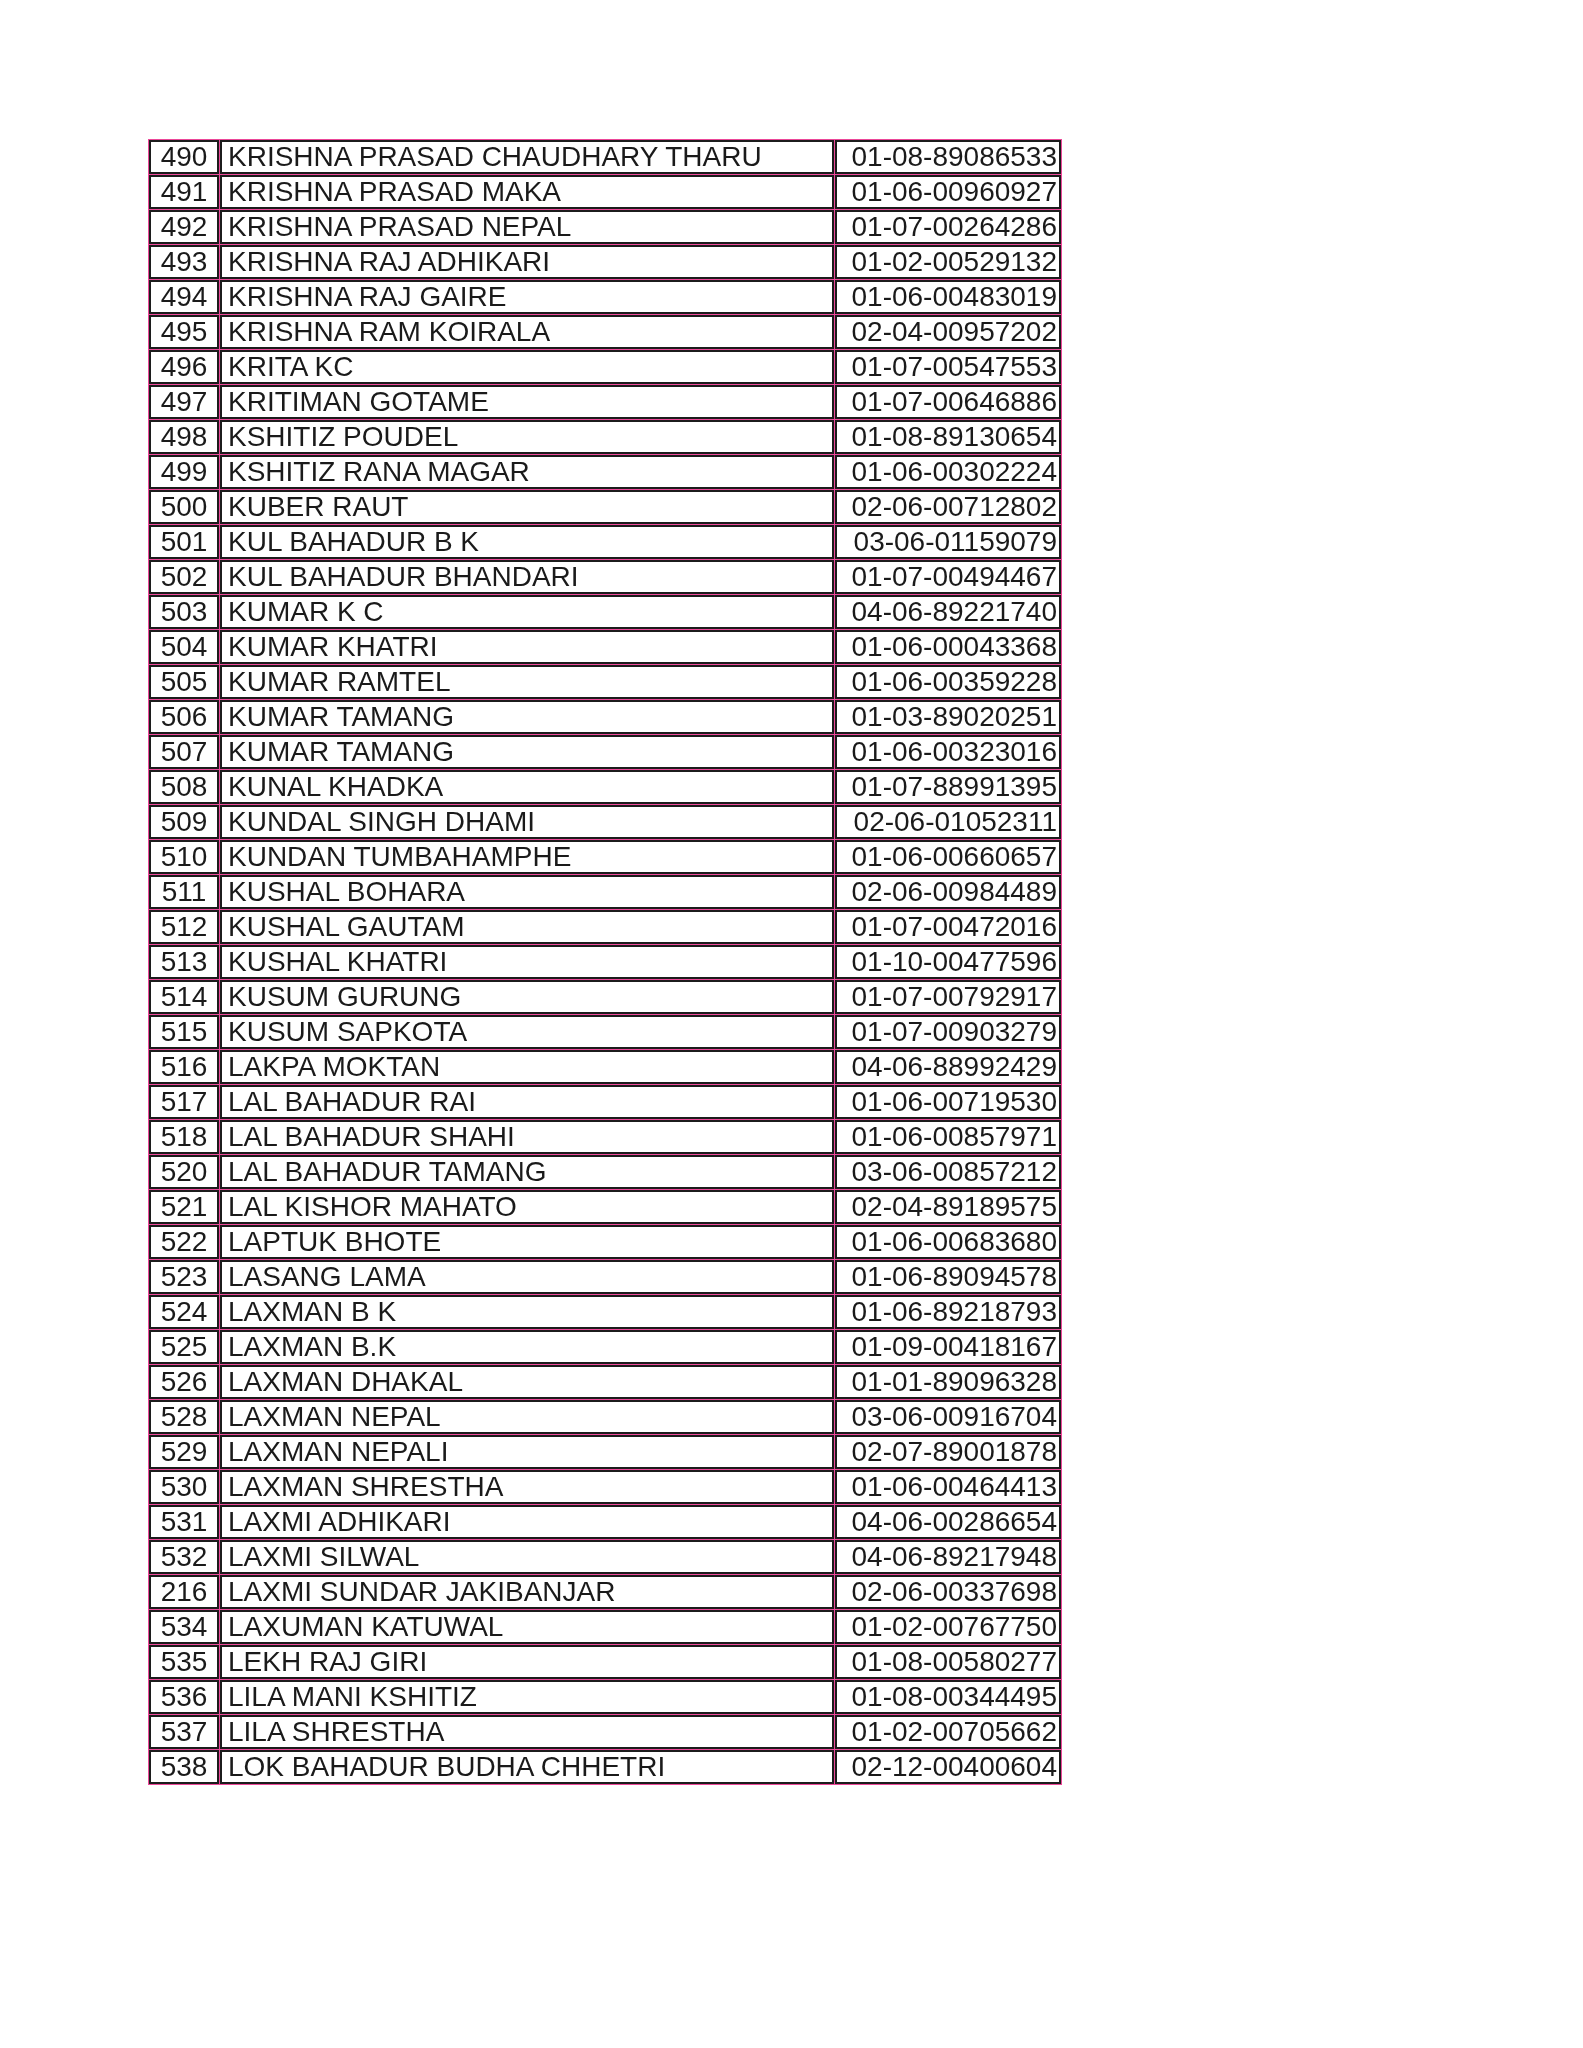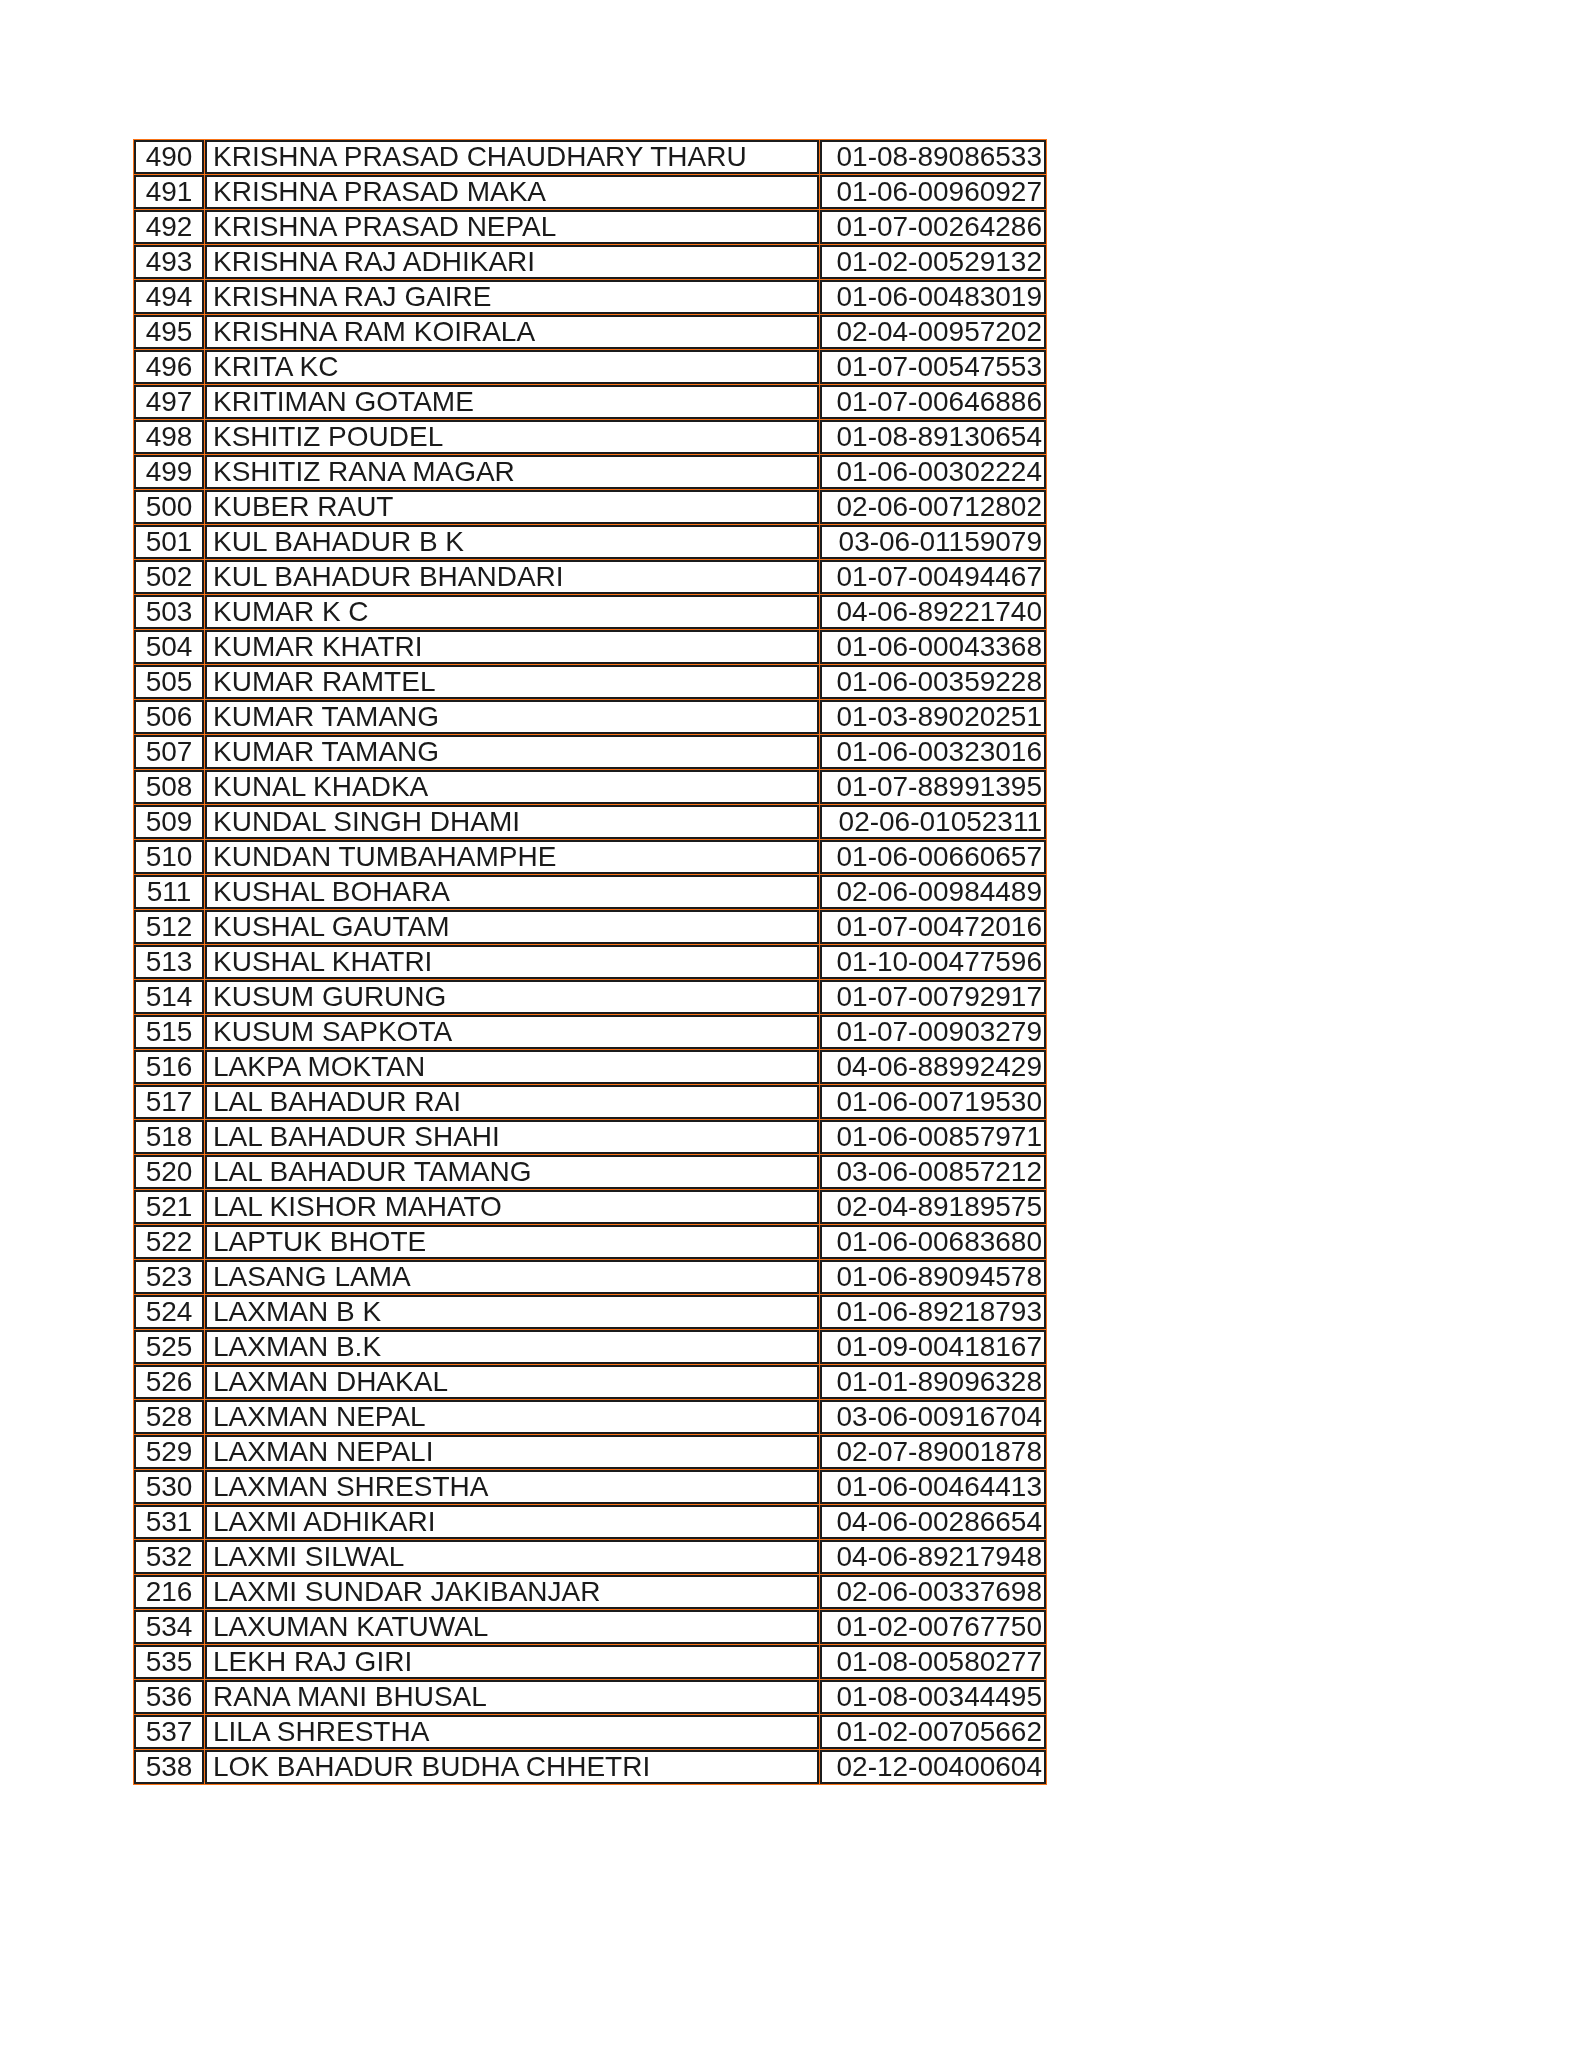--- a/index.html
+++ b/index.html
@@ -9,25 +9,25 @@
   body {
     width: 1583px;
     height: 2048px;
     position: relative;
     background: #ffffff;
     font-family: "Liberation Sans", sans-serif;
     color: #1a1a1a;
   }
   table.roster {
     position: absolute;
-    left: 133px;
+    left: 148px;
     top: 139px;
     border-collapse: separate;
     border-spacing: 1px;
-    background: #f97316;
+    background: #ec4899;
   }
   table.roster td {
     border: 2px solid #1c1c1c;
     height: 30px;
     font-size: 28px;
     line-height: 30px;
     vertical-align: middle;
     white-space: nowrap;
     overflow: hidden;
     background: #ffffff;
@@ -269,21 +269,21 @@
         <td class="name-cell">LAXUMAN KATUWAL</td>
         <td class="id-cell">01-02-00767750</td>
       </tr>
       <tr>
         <td class="serial-cell">535</td>
         <td class="name-cell">LEKH RAJ GIRI</td>
         <td class="id-cell">01-08-00580277</td>
       </tr>
       <tr>
         <td class="serial-cell">536</td>
-        <td class="name-cell">RANA MANI BHUSAL</td>
+        <td class="name-cell">LILA MANI KSHITIZ</td>
         <td class="id-cell">01-08-00344495</td>
       </tr>
       <tr>
         <td class="serial-cell">537</td>
         <td class="name-cell">LILA SHRESTHA</td>
         <td class="id-cell">01-02-00705662</td>
       </tr>
       <tr>
         <td class="serial-cell">538</td>
         <td class="name-cell">LOK BAHADUR BUDHA CHHETRI</td>

